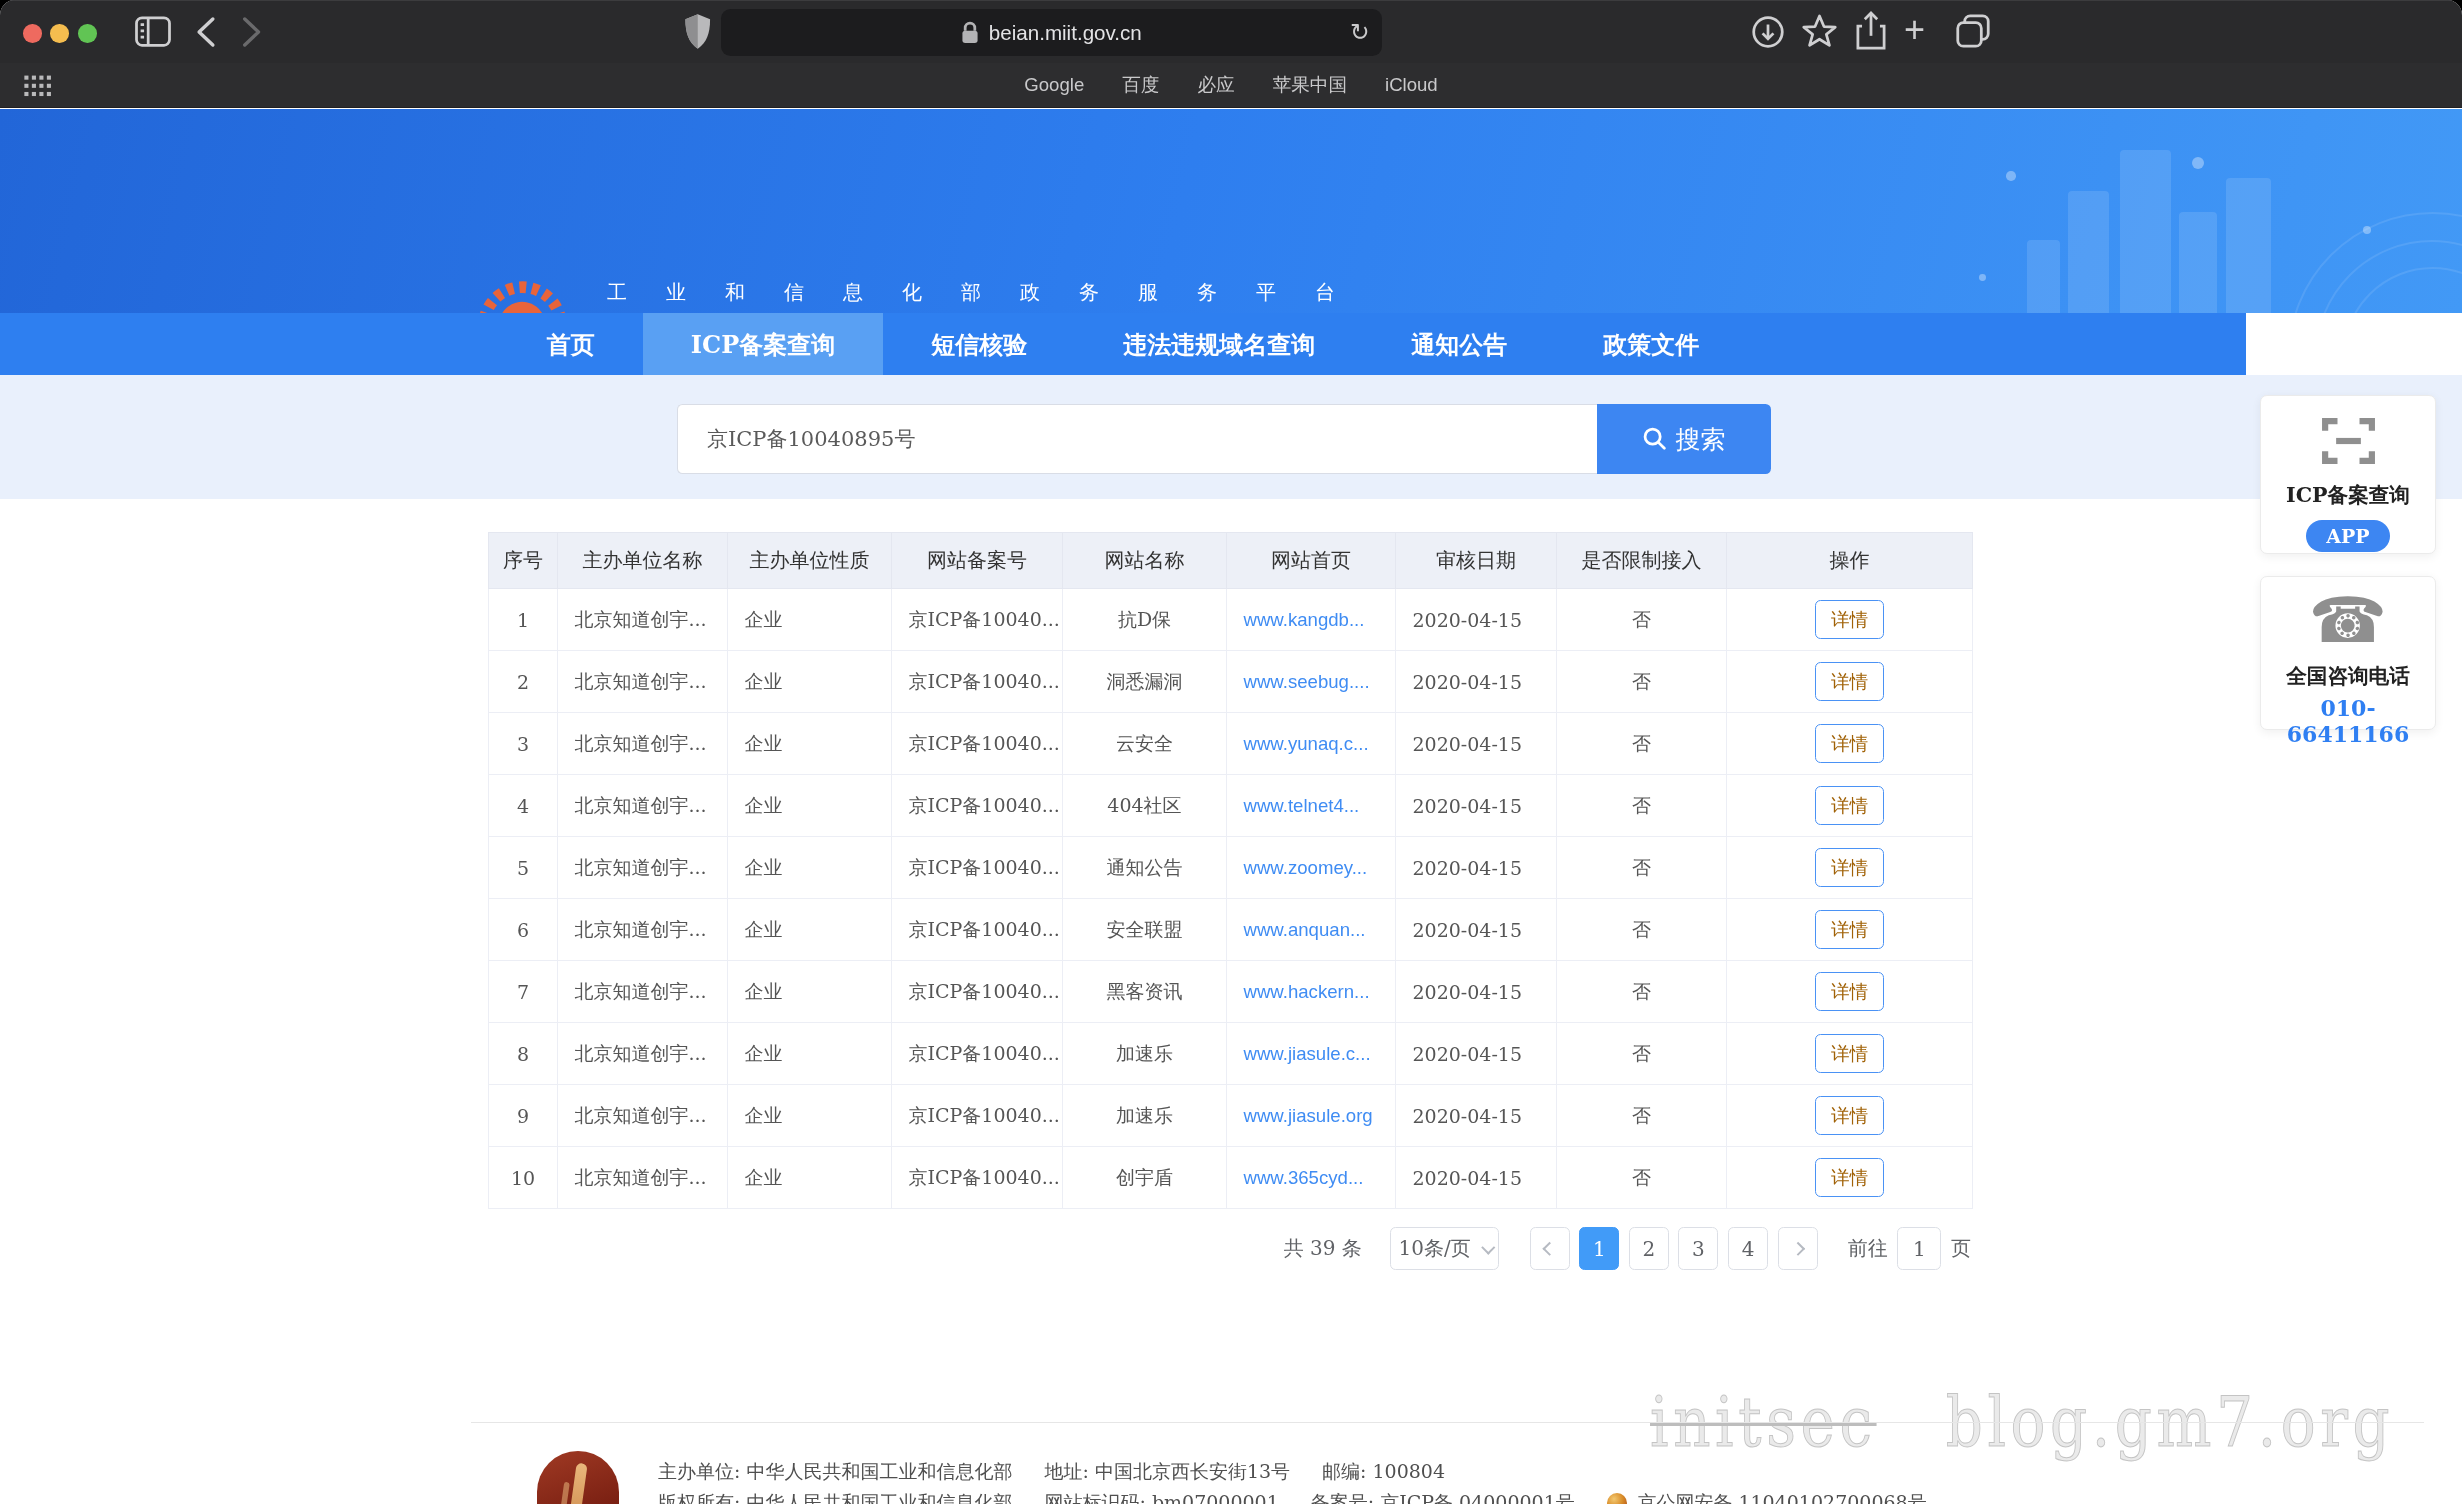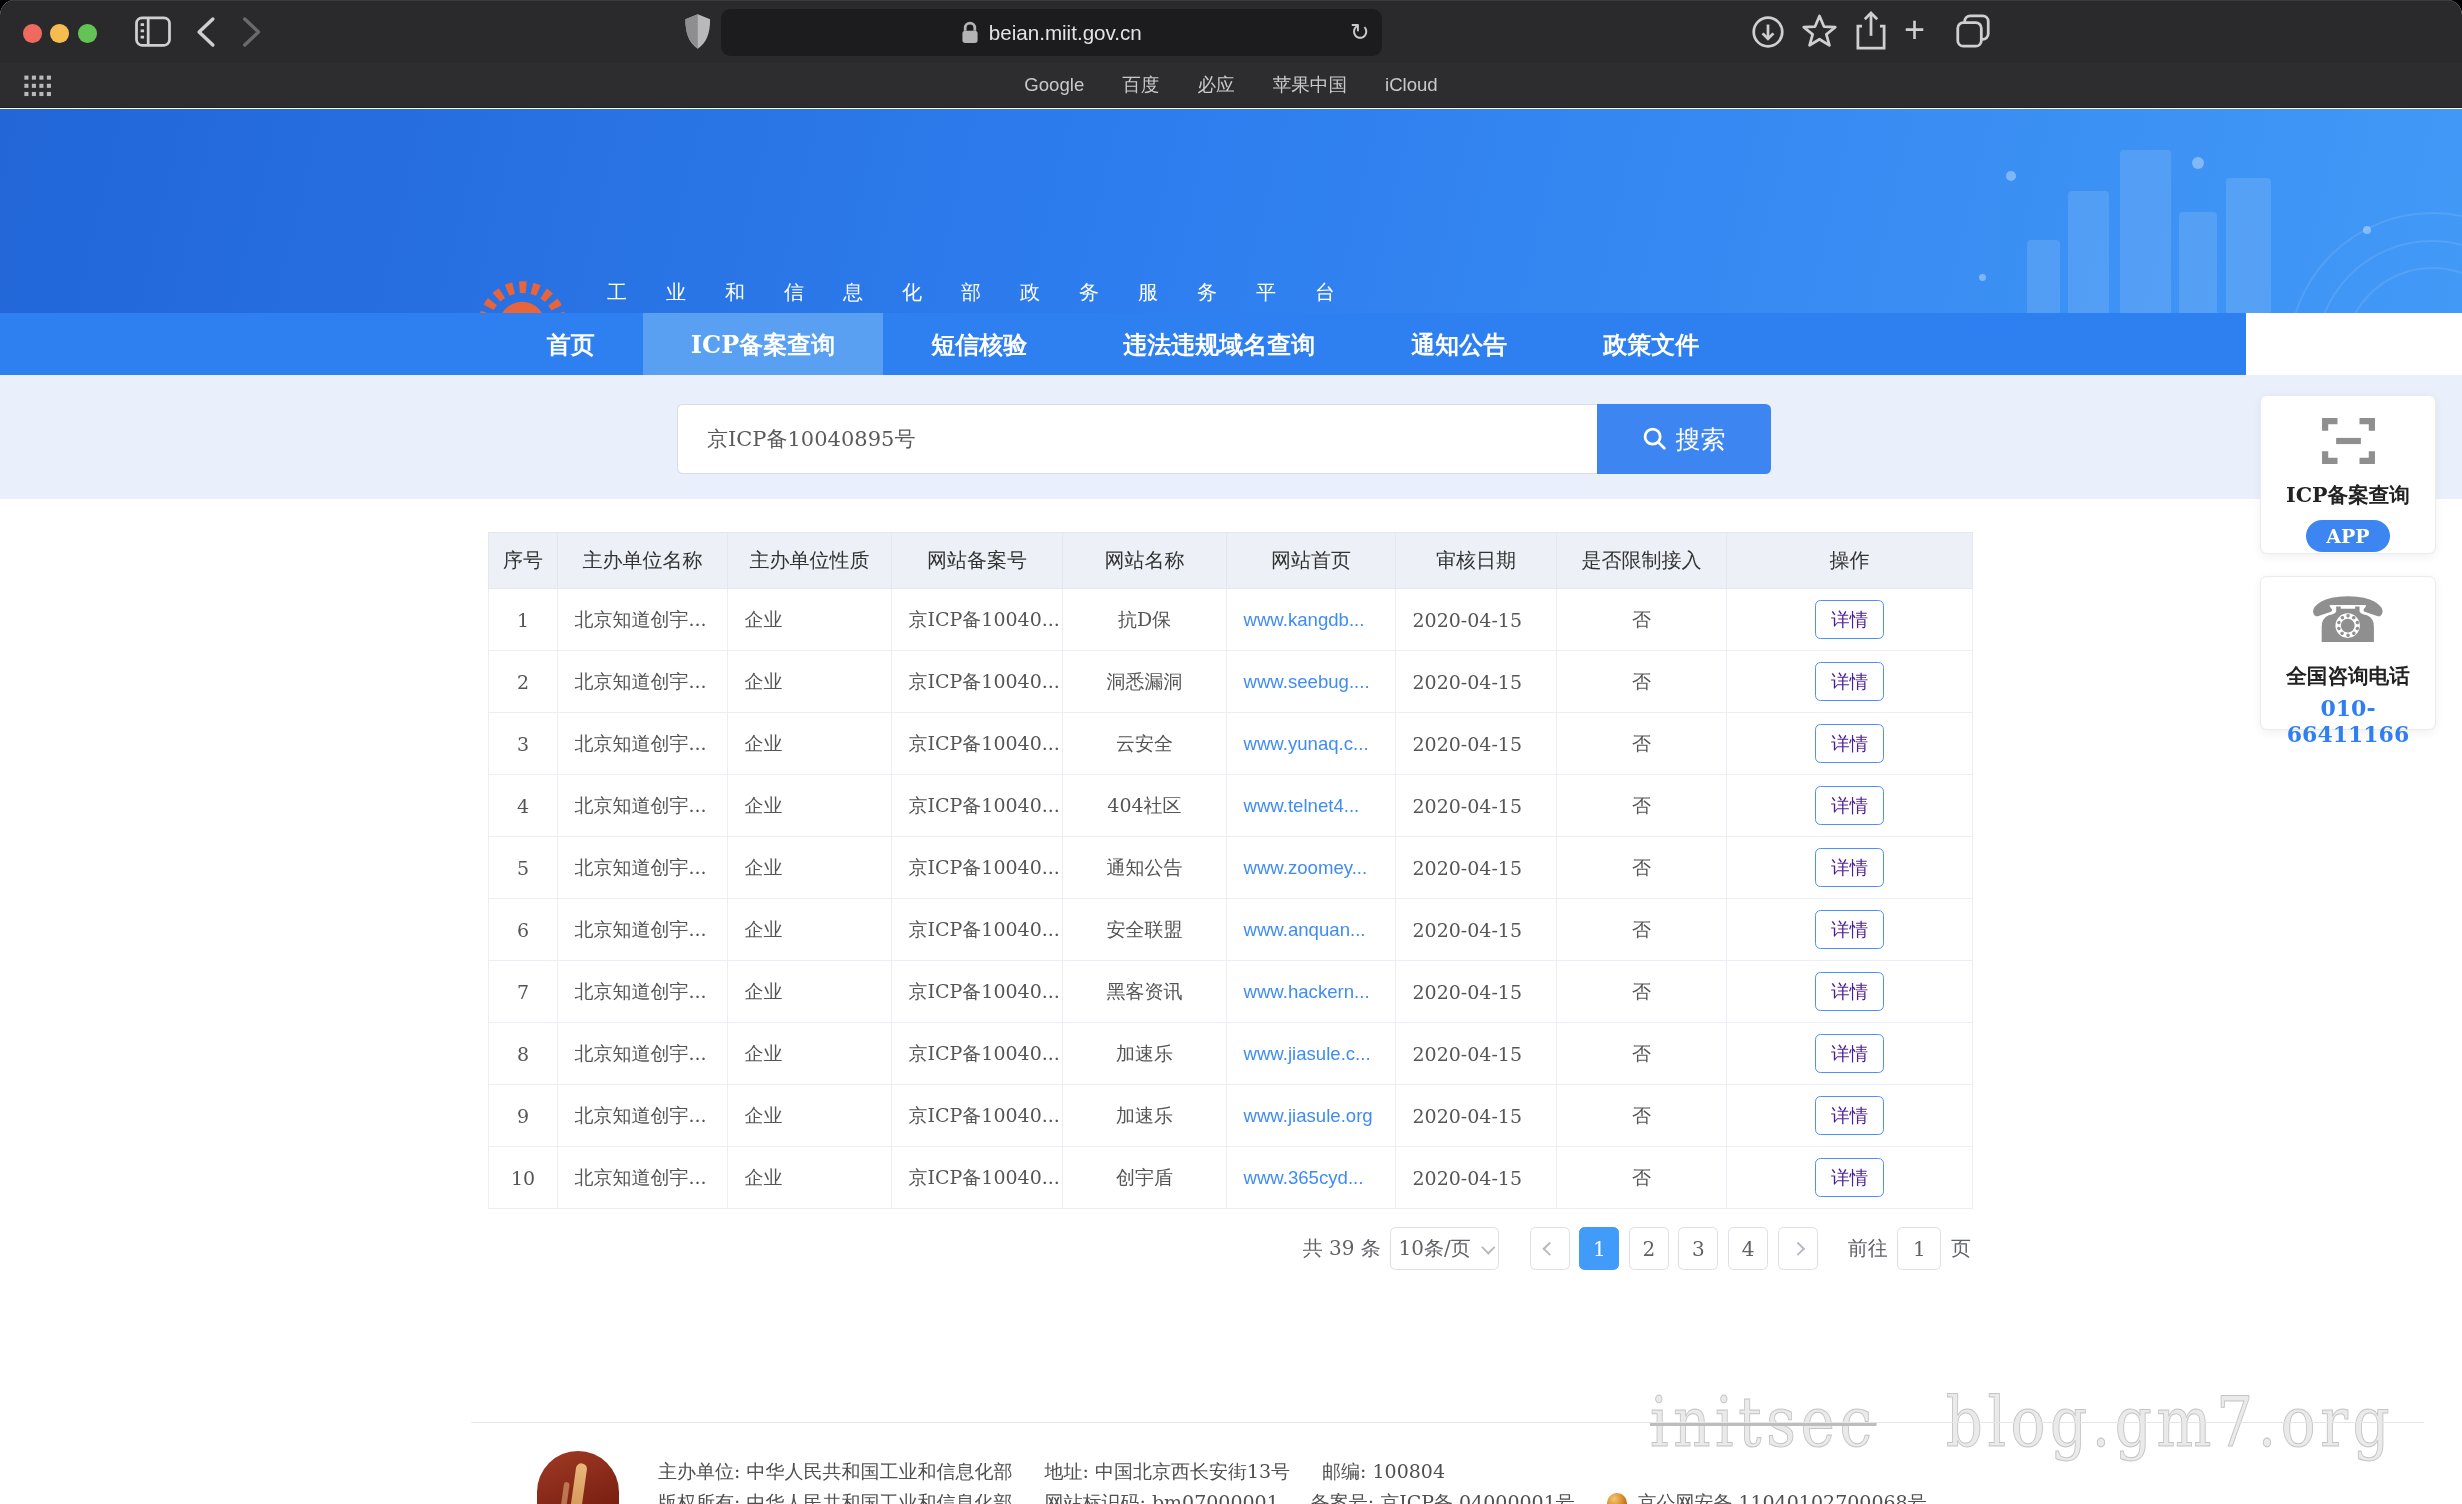--- a/index.html
+++ b/index.html
@@ -65,28 +65,28 @@
                   border-collapse:collapse; table-layout:fixed;
                   font-family:"DejaVu Serif", serif; }
   .result-table th { height:56px; background:#edf0f7; font-size:20px; color:#333;
                      font-weight:normal; border:0.7px solid #e4e7f0; text-align:center; }
   .result-table td { height:62px; font-size:19px; color:#555; border:0.7px solid #eceef5;
                      text-align:center; background:#fff; }
   .result-table td.al { text-align:left; padding-left:16.5px; }
   .site-link { color:#3f8cf3; font-family:"Liberation Sans", sans-serif; font-size:18.6px;
                text-decoration:none; cursor:pointer; }
   .detail-btn { display:inline-block; padding:5.5px 15px; border:1.4px solid #4a92f5;
-                border-radius:5.5px; color:#4c1d95; font-size:18.6px; background:#fff;
+                border-radius:5.5px; color:#a16207; font-size:18.6px; background:#fff;
                 cursor:pointer; font-family:"DejaVu Serif", serif; }
 
   
   .pager { position:absolute; left:488px; top:1227px; width:1483px; height:43px;
            display:flex; align-items:center; justify-content:flex-end; gap:9.6px;
            font-family:"DejaVu Serif", serif; color:#606266; font-size:20px; }
-  .pager .total { }
+  .pager .total { margin-right:19px; }
   .size-select { width:109px; height:43px; border:1.4px solid #dcdfe6; border-radius:5.5px;
                  background:#fff; display:flex; align-items:center; justify-content:center;
                  gap:11px; cursor:pointer; margin-right:20.6px; }
   .chev { width:9.6px; height:9.6px; border-right:2.1px solid #b6bac2; border-bottom:2.1px solid #b6bac2; }
   .chev.down { transform:rotate(45deg) translateY(-2.1px); }
   .chev.left { transform:rotate(135deg); }
   .chev.right{ transform:rotate(-45deg); }
   .pg-btn { width:40px; height:43px; border:1.4px solid #dcdfe6; border-radius:5.5px;
             background:#fff; display:flex; align-items:center; justify-content:center;
             font-size:20px; color:#606266; cursor:pointer; }

